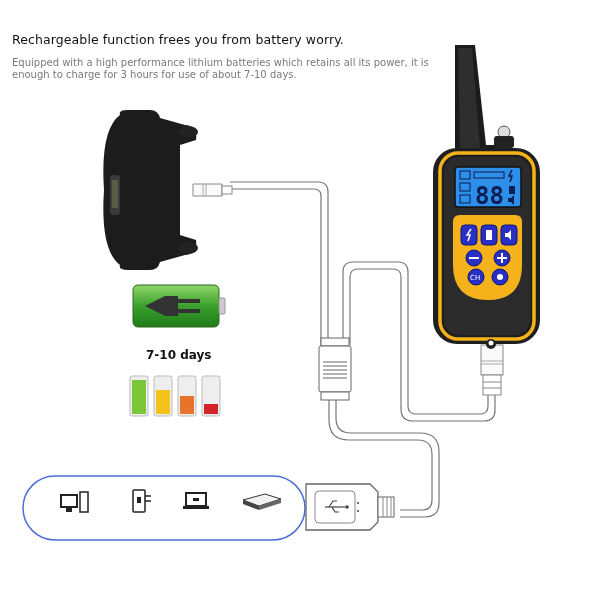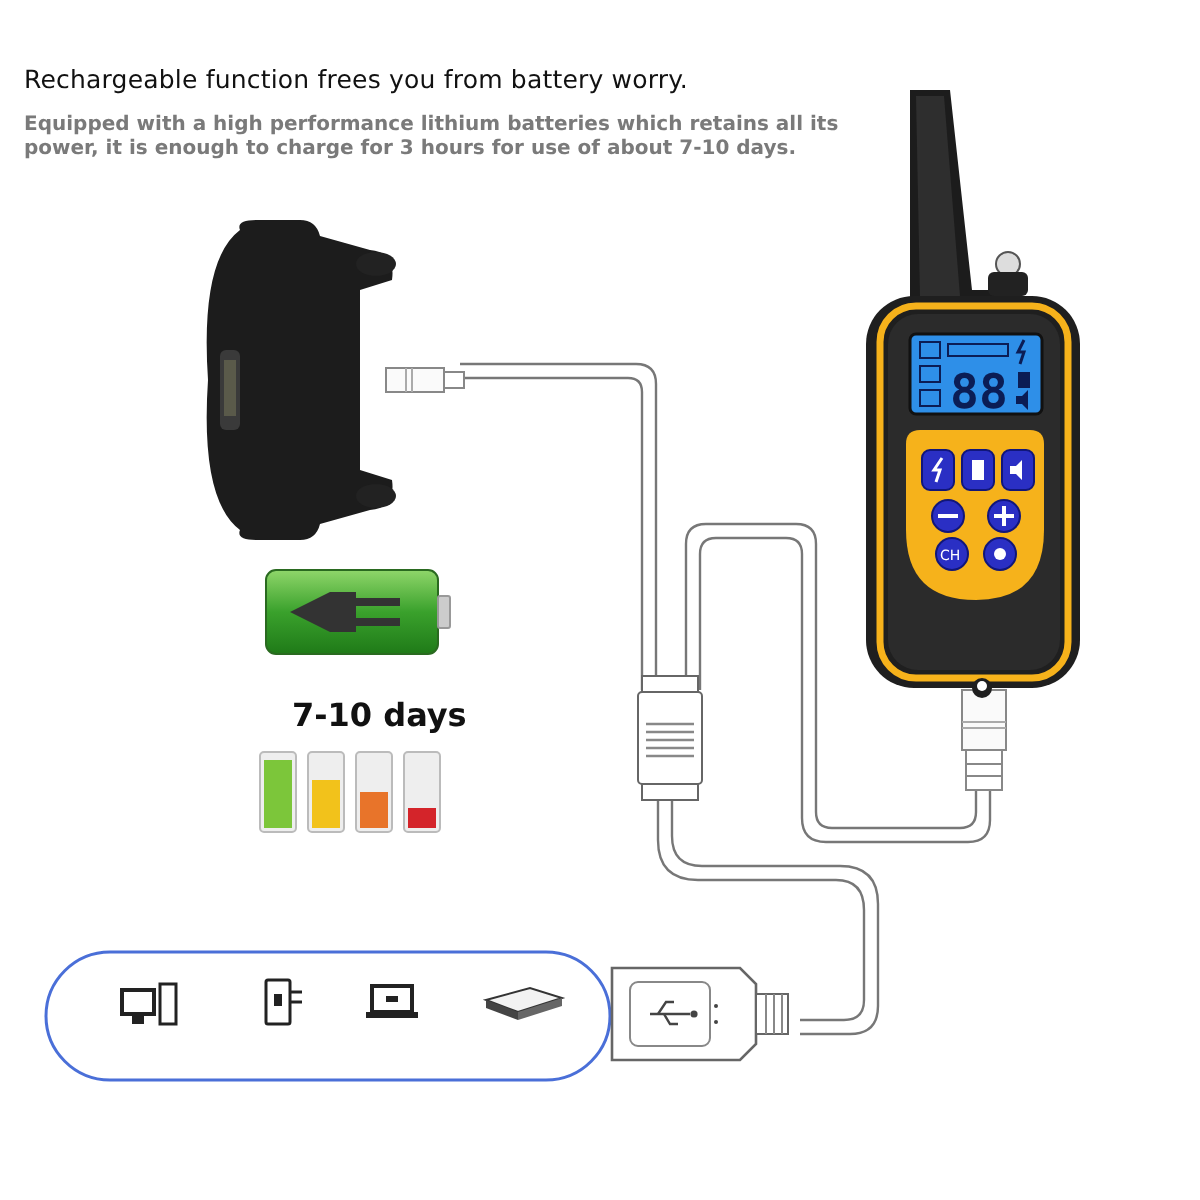--- a/index.html
+++ b/index.html
@@ -1,20 +1,20 @@
 <!DOCTYPE html>
 <html><head>
 <meta charset="utf-8">
 <style>
   html,body{margin:0;padding:0;background:#fff;}
   body{width:600px;height:600px;position:relative;overflow:hidden;font-family:"DejaVu Sans","Liberation Sans",sans-serif;}
   .headline{position:absolute;left:12px;top:32px;font-size:12.5px;font-weight:normal;color:#111;letter-spacing:0.1px;}
-  .subtext{position:absolute;left:12px;top:57px;width:420px;font-size:10px;font-weight:bold;color:#7a7a7a;line-height:12px;}
+  .subtext{position:absolute;left:12px;top:57px;width:420px;font-size:10px;font-weight:normal;color:#7a7a7a;line-height:12px;}
   svg.scene{position:absolute;left:0;top:0;}
-  .days-label{position:absolute;left:146px;top:348px;font-size:16px;font-weight:bold;color:#111;}
+  .days-label{position:absolute;left:146px;top:348px;font-size:12px;font-weight:bold;color:#111;}
 </style>
 </head>
 <body>
 
 <div class="headline">Rechargeable function frees you from battery worry.</div>
 <div class="subtext">Equipped with a high performance lithium batteries which retains all its power, it is enough to charge for 3 hours for use of about 7-10 days.</div>
 
 <svg class="scene" width="600" height="600" viewBox="0 0 600 600">
 
   <g fill="none" stroke="#777" stroke-width="1.2">

